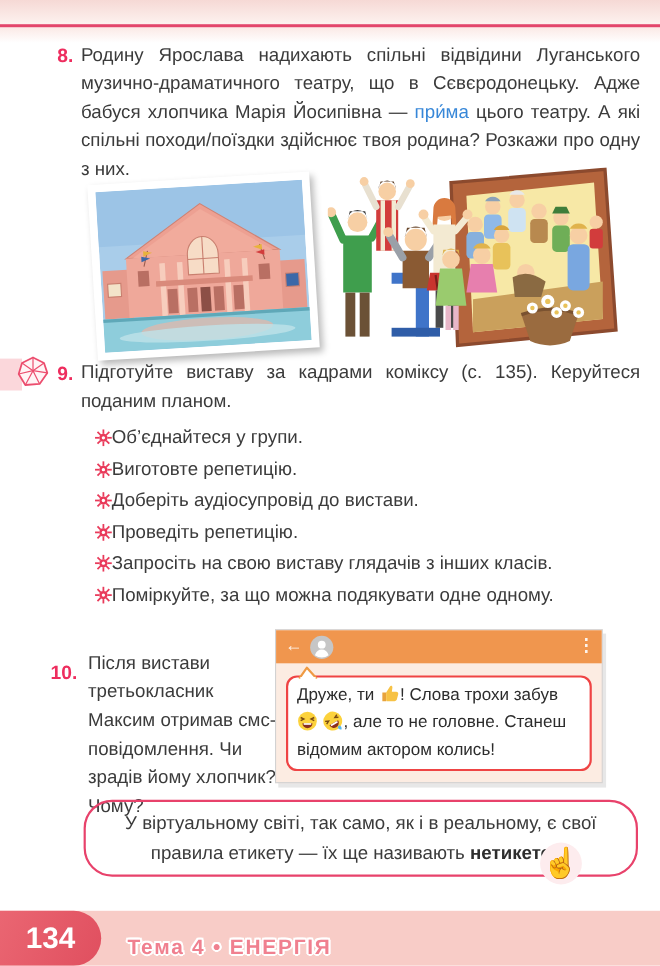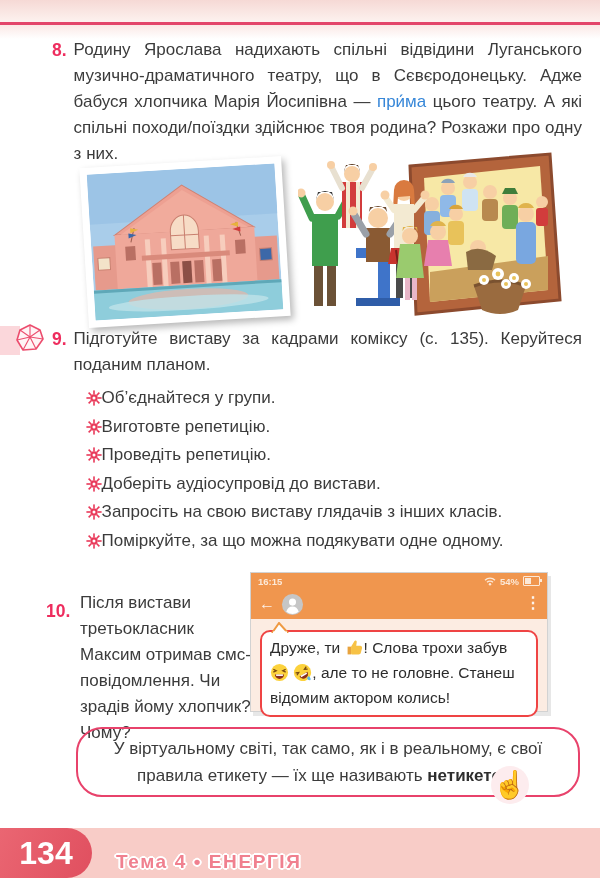--- a/index.html
+++ b/index.html
@@ -60,21 +60,21 @@
     font-size:17px;line-height:27px;color:#3b3b3b;font-weight:500;padding:0 14px;box-sizing:border-box;}
   .note-box b{color:#2e2e2e;}
   .hand-icon{position:absolute;top:766px;left:491px;width:38px;height:38px;background:#fdecee;
     border-radius:50%;display:flex;align-items:center;justify-content:center;
     color:#e85878;font-size:27px;line-height:38px;}
   
   .footer{position:absolute;bottom:0;left:0;width:600px;height:50px;background:#f8ccc7;}
   .page-badge{position:absolute;left:0;top:0;width:92px;height:50px;
     background:linear-gradient(115deg,#ea6672,#e04f5f);border-radius:0 28px 28px 0;
     display:flex;align-items:center;justify-content:center;color:#ffffff;
-    font-size:32px;font-weight:bold;}
+    font-size:27px;font-weight:bold;}
   .footer-title{position:absolute;left:116px;top:0;height:68px;display:flex;align-items:center;
     color:#f0808f;font-size:19px;font-weight:bold;letter-spacing:1.6px;
     text-shadow:-2px 0 0 #fff,2px 0 0 #fff,0 -2px 0 #fff,0 2px 0 #fff,
       -1.4px -1.4px 0 #fff,1.4px -1.4px 0 #fff,-1.4px 1.4px 0 #fff,1.4px 1.4px 0 #fff;}
 </style>
 </head>
 <body>
 
 <div class="top-band"></div>
 <div class="top-band-fade"></div>
@@ -303,38 +303,38 @@
               <rect x="9" y="0.5" width="2" height="5" transform="rotate(90 10 10)"></rect>
               <rect x="9" y="0.5" width="2" height="5" transform="rotate(135 10 10)"></rect>
               <rect x="9" y="0.5" width="2" height="5" transform="rotate(180 10 10)"></rect>
               <rect x="9" y="0.5" width="2" height="5" transform="rotate(225 10 10)"></rect>
               <rect x="9" y="0.5" width="2" height="5" transform="rotate(270 10 10)"></rect>
               <rect x="9" y="0.5" width="2" height="5" transform="rotate(315 10 10)"></rect>
               <circle cx="10" cy="10" r="4.6"></circle>
             </g>
             <circle cx="10" cy="10" r="1.9" fill="#fff"></circle>
           </svg>
+        <span class="body-text">Доберіть аудіосупровід до вистави.</span>
+      </li>
+      <li>
+        <svg class="bullet-sun" viewBox="0 0 20 20">
+            <g fill="#e93a5a">
+              <rect x="9" y="0.5" width="2" height="5"></rect>
+              <rect x="9" y="0.5" width="2" height="5" transform="rotate(45 10 10)"></rect>
+              <rect x="9" y="0.5" width="2" height="5" transform="rotate(90 10 10)"></rect>
+              <rect x="9" y="0.5" width="2" height="5" transform="rotate(135 10 10)"></rect>
+              <rect x="9" y="0.5" width="2" height="5" transform="rotate(180 10 10)"></rect>
+              <rect x="9" y="0.5" width="2" height="5" transform="rotate(225 10 10)"></rect>
+              <rect x="9" y="0.5" width="2" height="5" transform="rotate(270 10 10)"></rect>
+              <rect x="9" y="0.5" width="2" height="5" transform="rotate(315 10 10)"></rect>
+              <circle cx="10" cy="10" r="4.6"></circle>
+            </g>
+            <circle cx="10" cy="10" r="1.9" fill="#fff"></circle>
+          </svg>
         <span class="body-text">Проведіть репетицію.</span>
-      </li>
-      <li>
-        <svg class="bullet-sun" viewBox="0 0 20 20">
-            <g fill="#e93a5a">
-              <rect x="9" y="0.5" width="2" height="5"></rect>
-              <rect x="9" y="0.5" width="2" height="5" transform="rotate(45 10 10)"></rect>
-              <rect x="9" y="0.5" width="2" height="5" transform="rotate(90 10 10)"></rect>
-              <rect x="9" y="0.5" width="2" height="5" transform="rotate(135 10 10)"></rect>
-              <rect x="9" y="0.5" width="2" height="5" transform="rotate(180 10 10)"></rect>
-              <rect x="9" y="0.5" width="2" height="5" transform="rotate(225 10 10)"></rect>
-              <rect x="9" y="0.5" width="2" height="5" transform="rotate(270 10 10)"></rect>
-              <rect x="9" y="0.5" width="2" height="5" transform="rotate(315 10 10)"></rect>
-              <circle cx="10" cy="10" r="4.6"></circle>
-            </g>
-            <circle cx="10" cy="10" r="1.9" fill="#fff"></circle>
-          </svg>
-        <span class="body-text">Доберіть аудіосупровід до вистави.</span>
       </li>
       <li>
         <svg class="bullet-sun" viewBox="0 0 20 20">
             <g fill="#e93a5a">
               <rect x="9" y="0.5" width="2" height="5"></rect>
               <rect x="9" y="0.5" width="2" height="5" transform="rotate(45 10 10)"></rect>
               <rect x="9" y="0.5" width="2" height="5" transform="rotate(90 10 10)"></rect>
               <rect x="9" y="0.5" width="2" height="5" transform="rotate(135 10 10)"></rect>
               <rect x="9" y="0.5" width="2" height="5" transform="rotate(180 10 10)"></rect>
               <rect x="9" y="0.5" width="2" height="5" transform="rotate(225 10 10)"></rect>
@@ -364,32 +364,20 @@
         <span class="body-text">Поміркуйте, за що можна подякувати одне одному.</span>
       </li>
     </ul>
   </div>
 </div>
 
 <span class="task-number task10-number">10.</span>
 <p class="body-text task10-text">Після вистави третьокласник Максим отримав смс-повідомлення. Чи зрадів йому хлопчик? Чому?</p>
 
 <div class="phone">
-  <div class="phone-status">
-    <span>16:15</span>
-    <span class="status-right">
-      <svg width="12" height="10" viewBox="0 0 12 10">
-        <path d="M1 4.2 a7 7 0 0 1 10 0" stroke="#fce9d8" stroke-width="1.3" fill="none"></path>
-        <path d="M3 6.3 a4.2 4.2 0 0 1 6 0" stroke="#fce9d8" stroke-width="1.3" fill="none"></path>
-        <circle cx="6" cy="8.3" r="1.2" fill="#fce9d8"></circle>
-      </svg>
-      <span>54%</span>
-      <span class="battery"></span>
-    </span>
-  </div>
   <div class="phone-nav">
     <span class="back-arrow">←</span>
     <svg class="avatar" viewBox="0 0 24 24">
       <circle cx="12" cy="12" r="11" fill="#c6c6c6"></circle>
       <circle cx="12" cy="9.5" r="3.7" fill="#fff"></circle>
       <path d="M5.5 19.5c1-3.6 3.5-5.5 6.5-5.5s5.5 1.9 6.5 5.5a11 11 0 0 1-13 0z" fill="#fff"></path>
     </svg>
     <span class="kebab">⋮</span>
   </div>
   <div class="bubble">

